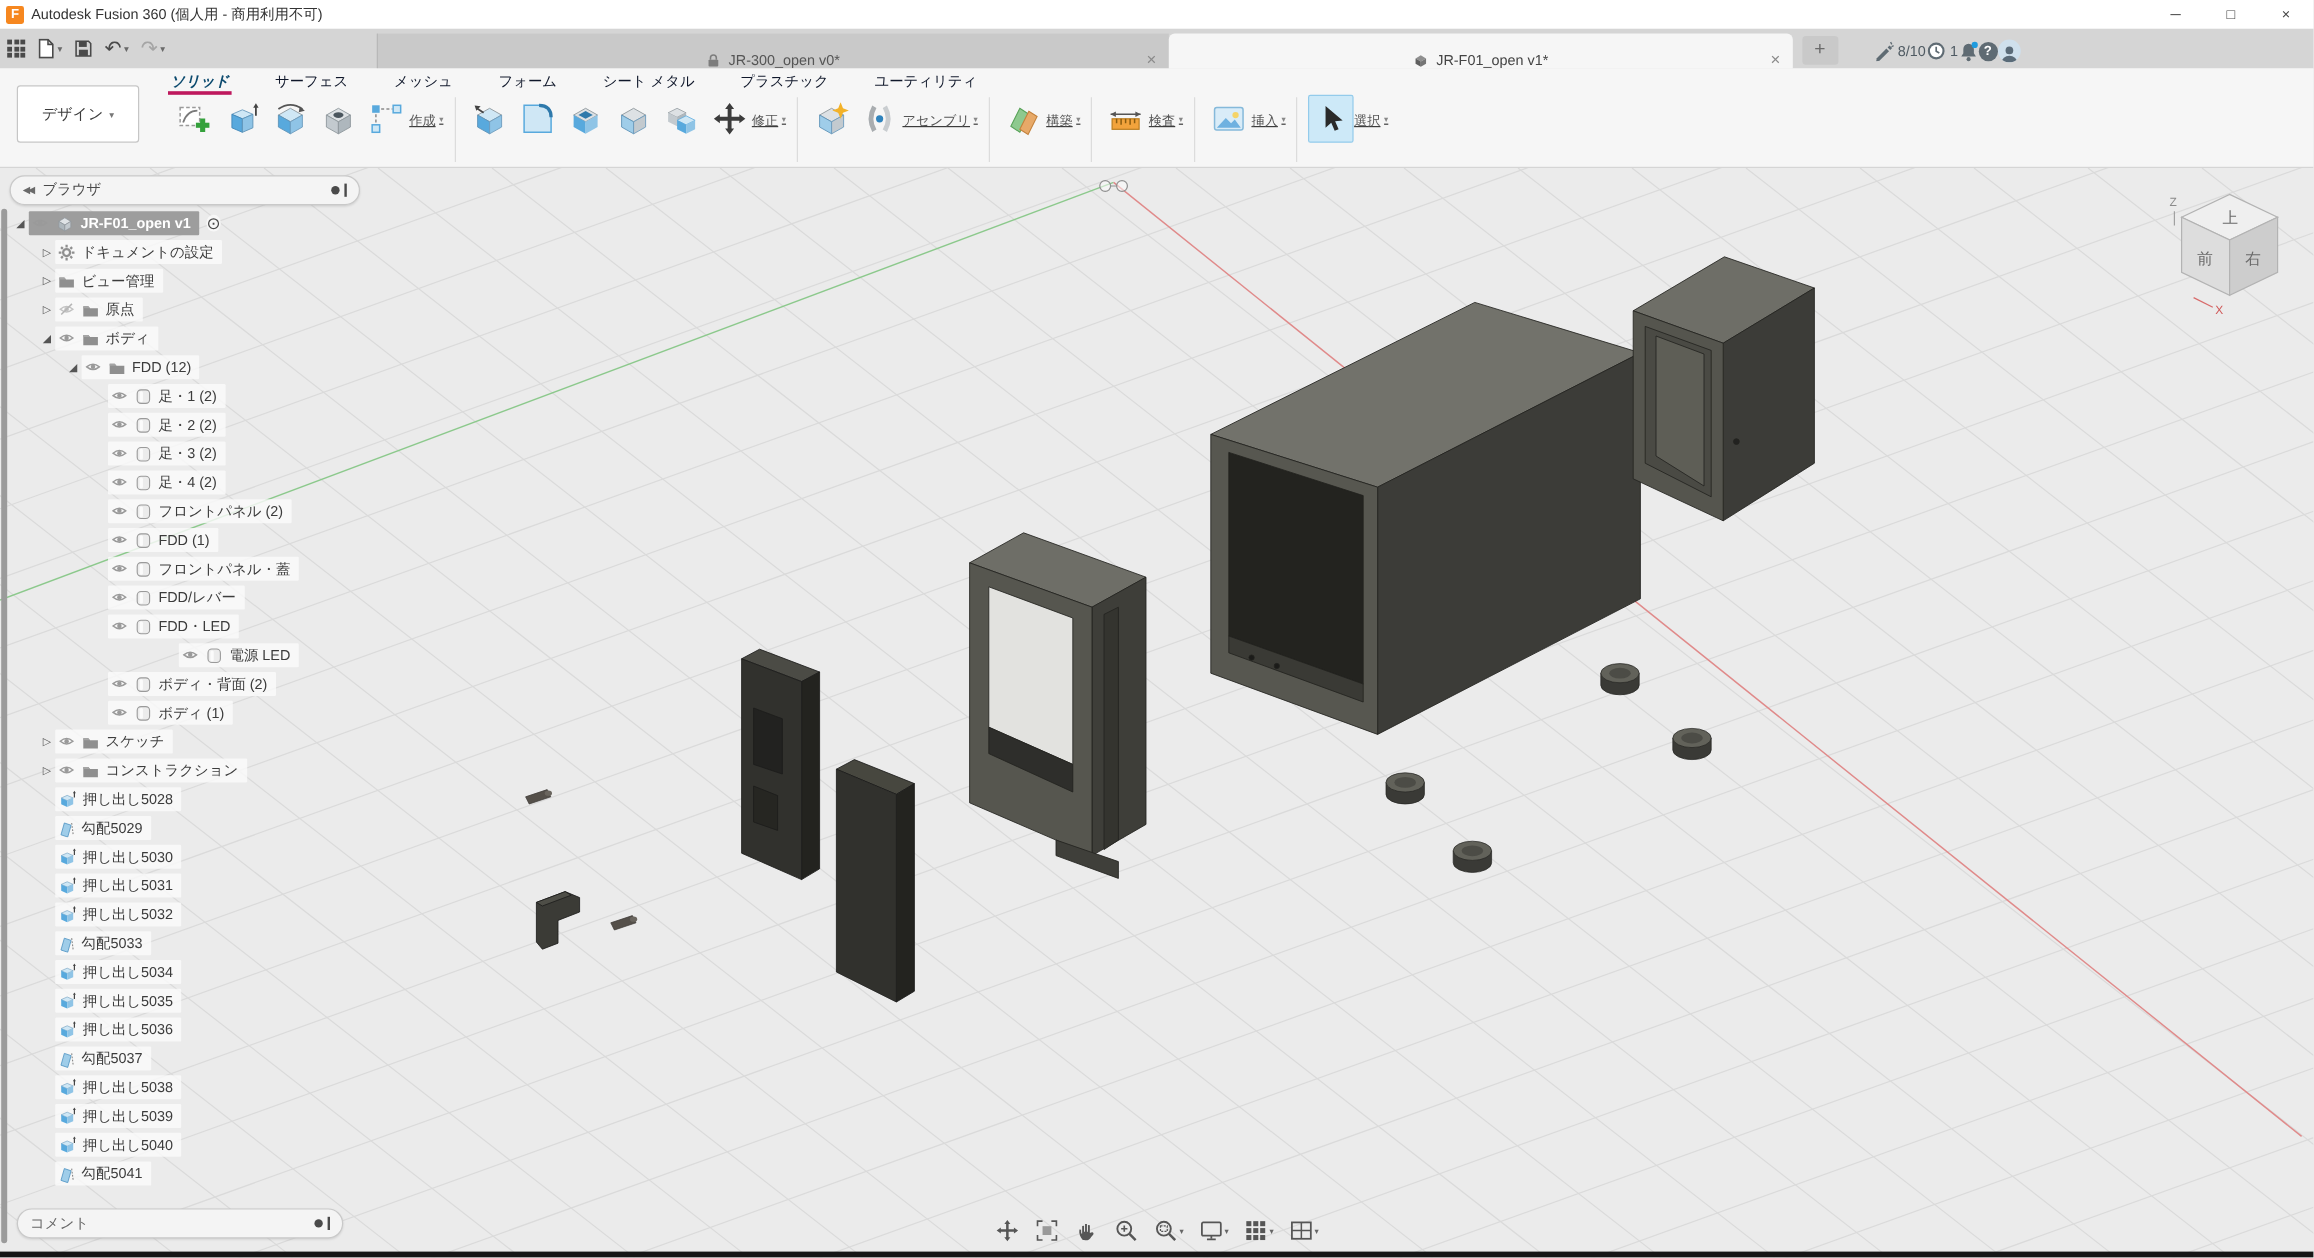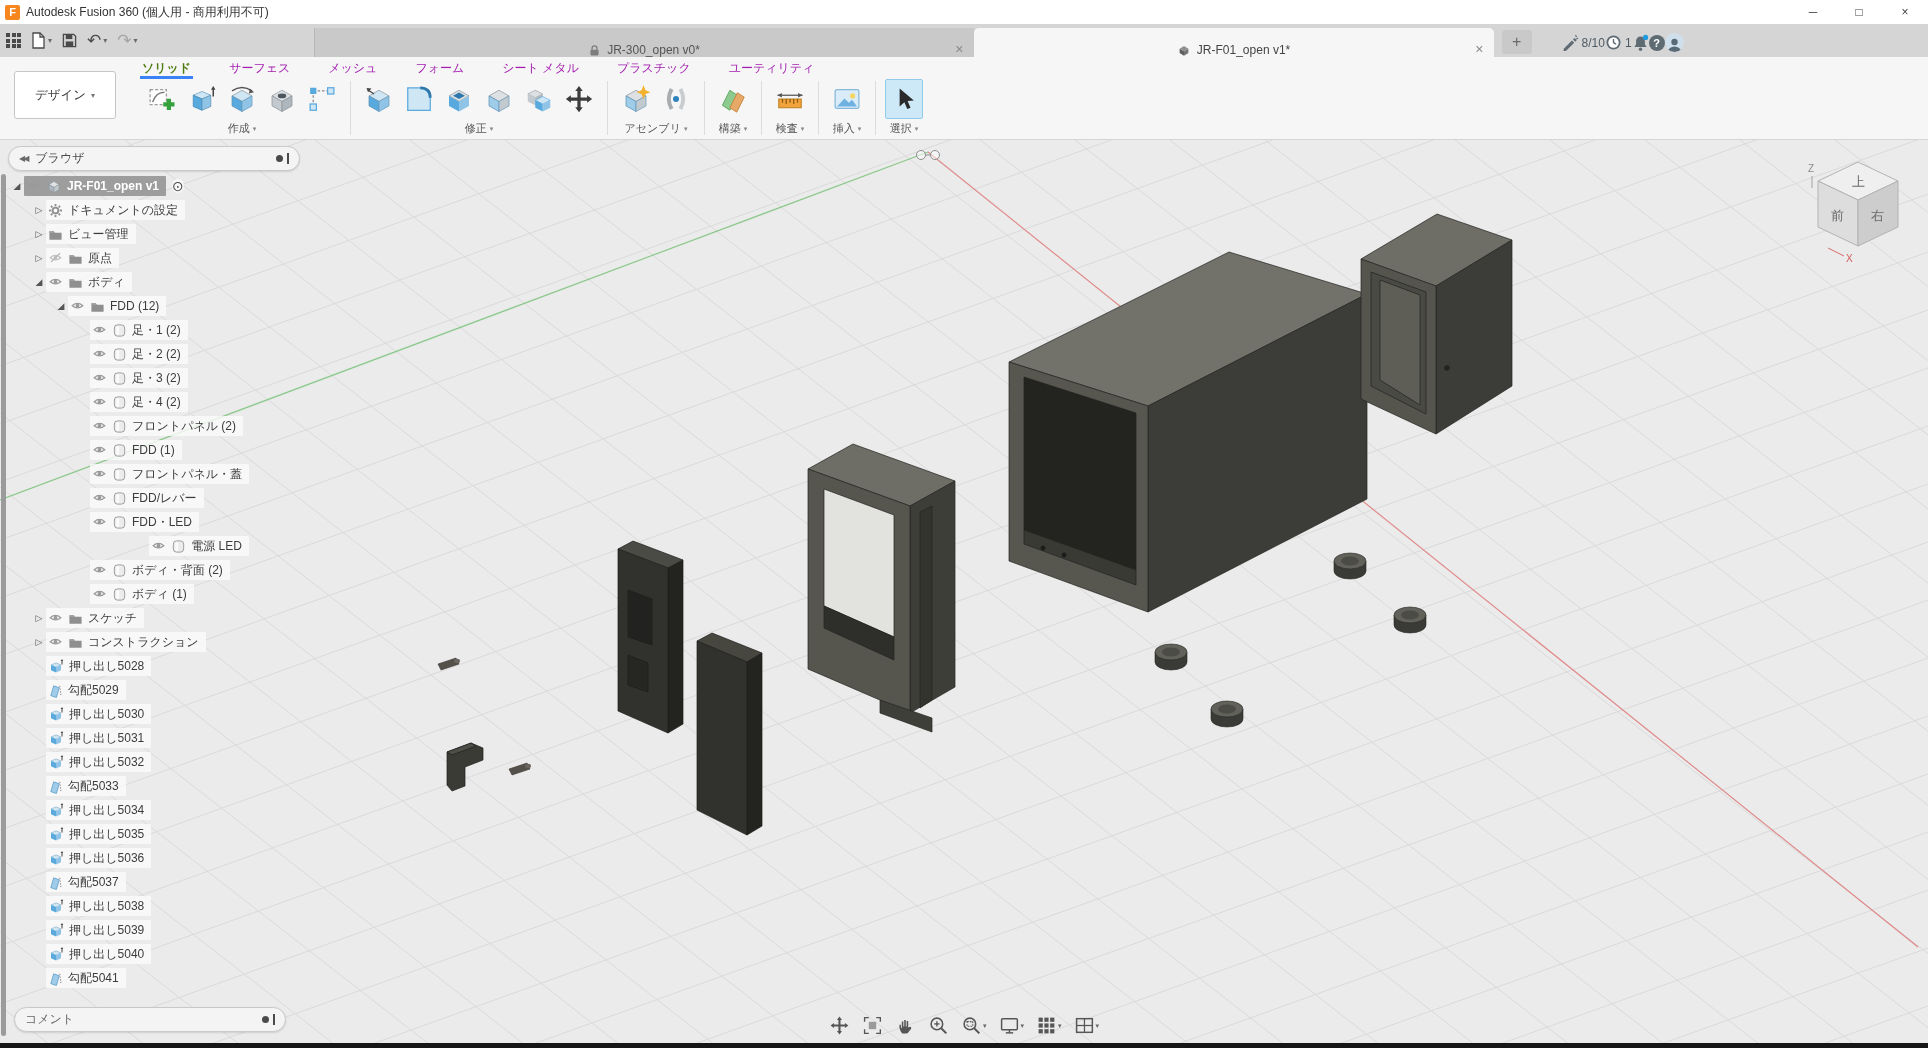--- a/index.html
+++ b/index.html
@@ -42,24 +42,24 @@
     display:flex; align-items:flex-end; justify-content:center; }
 
   
   .ribbon { position:absolute; left:0; top:57px; width:100%; height:83px; background:#f6f6f6;
     border-bottom:1px solid #d5d5d5; }
   .design-btn { position:absolute; left:14px; top:14px; width:102px; height:48px; background:#fff;
     border:1px solid #c6c6c6; border-radius:3px; display:flex; align-items:center; justify-content:center;
     gap:5px; font-size:12.5px; color:#3c3c3c; }
   .design-btn .caret { font-size:8px; color:#777; }
   .ribbon-tabs { position:absolute; left:140px; top:2px; display:flex; gap:34px; height:20px; }
-  .rtab { font-size:12px; color:#a21caf; padding:1px 2px 3px; }
-  .rtab.active { color:#4d7c0f; font-weight:bold; border-bottom:3px solid #3b82f6; }
+  .rtab { font-size:12px; color:#0f172a; padding:1px 2px 3px; }
+  .rtab.active { color:#0c4a6e; font-weight:bold; border-bottom:3px solid #be185d;font-style:italic; }
   .ribbon-groups { position:absolute; left:138px; top:22px; display:flex; align-items:flex-start; }
-  .rgroup { display:flex; flex-direction:column; align-items:center; padding:0 5px; }
+  .rgroup { display:flex; flex-direction:row; align-items:center; padding:0 5px;text-decoration:underline; }
   .rgroup-icons { display:flex; gap:2px; }
   .tool-btn { width:38px; height:40px; display:flex; align-items:center; justify-content:center;
     border-radius:2px; }
   .tool-btn.selected { background:#cde9f8; border:1px solid #93cbeb; }
   .rgroup-label { margin-top:2px; font-size:11px; color:#555; display:flex; gap:3px; align-items:center; }
   .rgroup-label .caret { font-size:7px; color:#888; }
   .rsep { width:1px; height:54px; background:#dcdcdc; margin:2px 4px 0; }
 
   
   .viewport { position:absolute; left:0; top:140px; width:1928px; height:908px; background:#ebebeb; }

